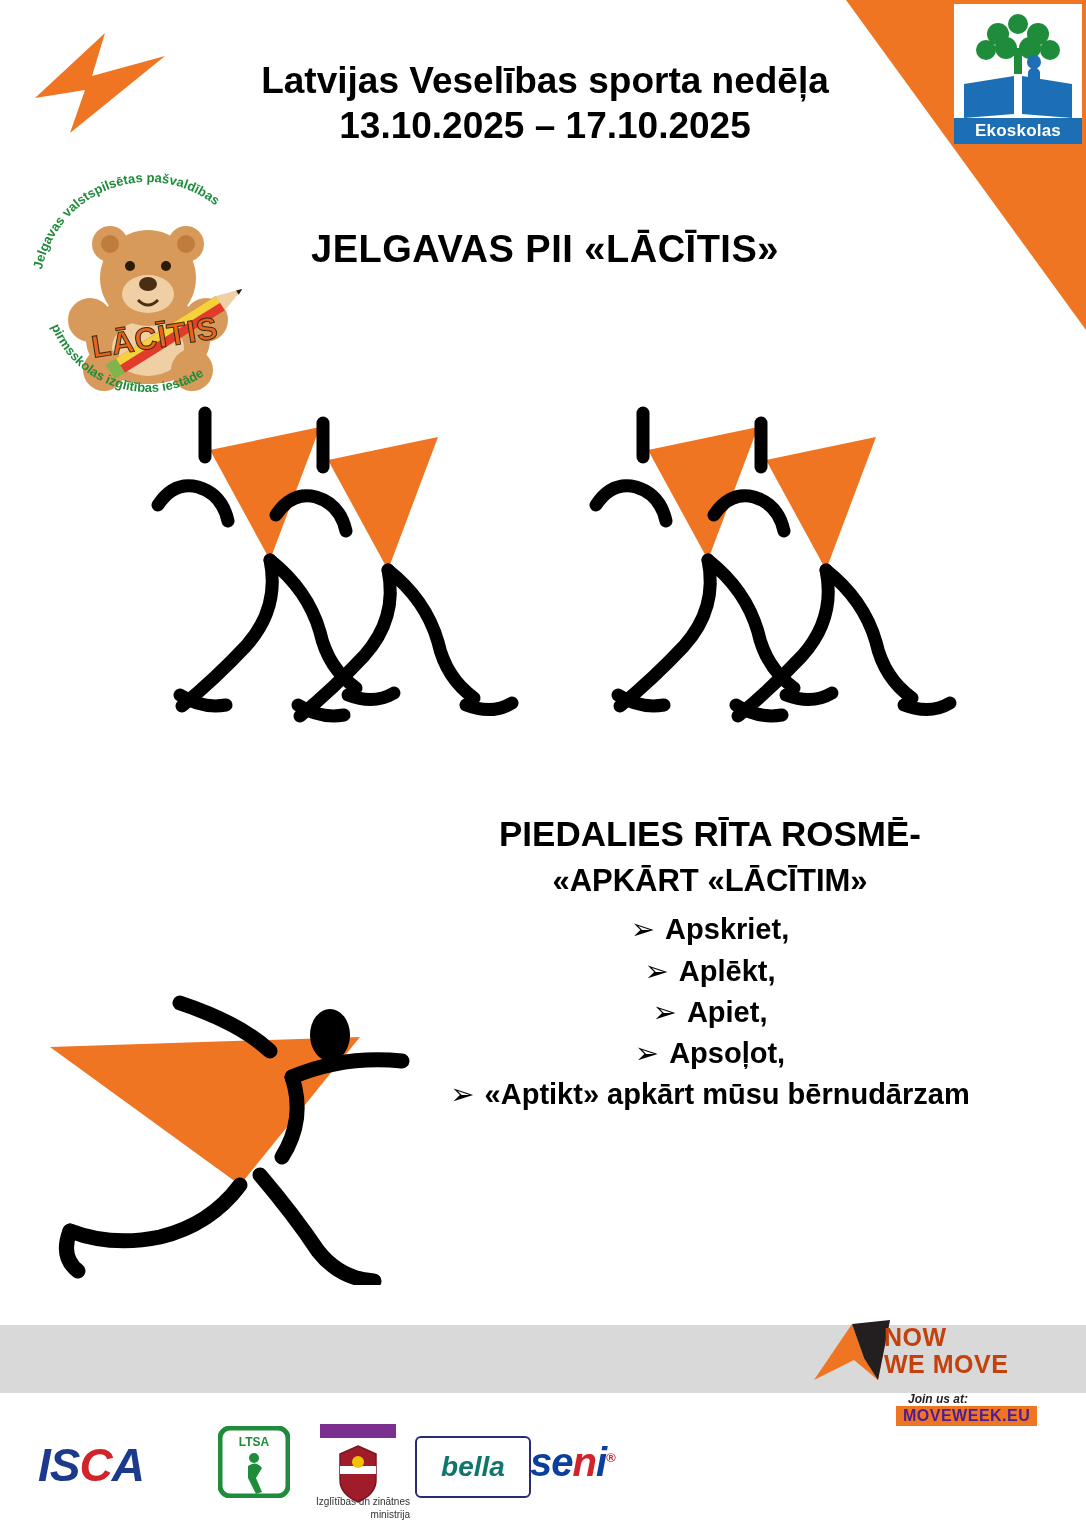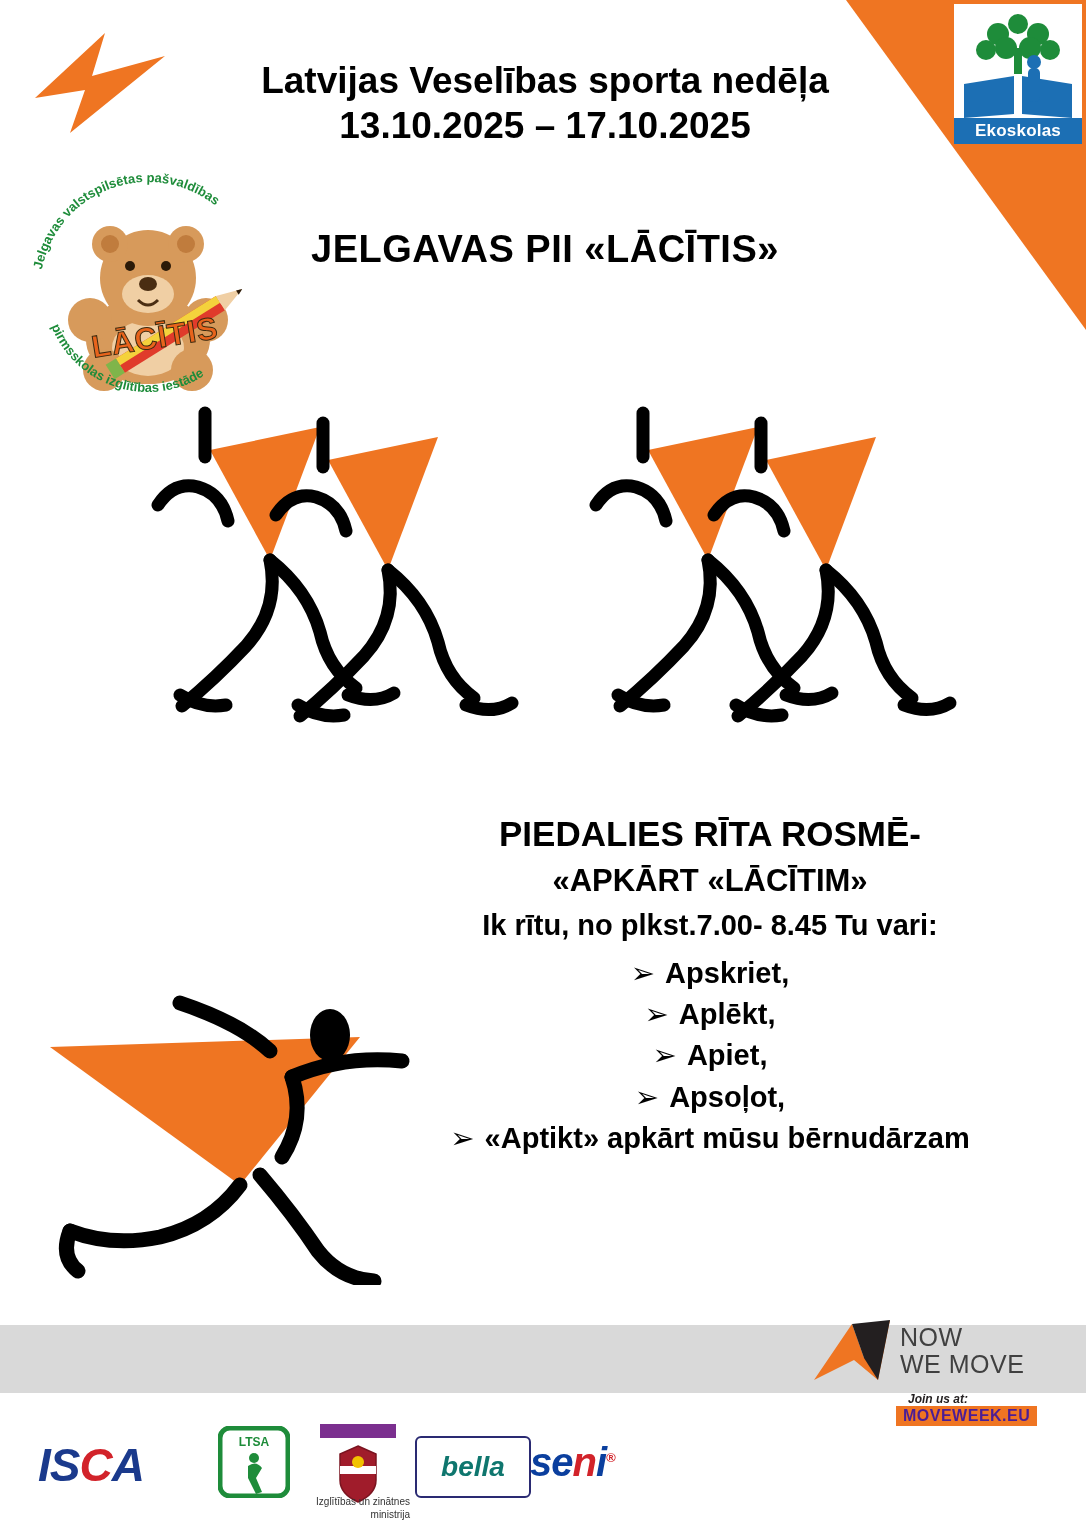--- a/index.html
+++ b/index.html
@@ -86,22 +86,22 @@
 
   
   .footer-bar{
     position:absolute;left:0;top:1325px;width:1086px;height:68px;
     background:#d9d9d9;
   }
   .nowwemove{
     position:absolute;right:44px;top:1318px;width:230px;height:110px;
   }
   .nwm-text{
-    position:absolute;left:88px;top:6px;font-size:25px;font-weight:normal;
-    line-height:1.06;color:#404040;white-space:pre-line;letter-spacing:.5px;
+    position:absolute;left:72px;top:6px;font-size:25px;font-weight:bold;
+    line-height:1.06;color:#c2410c;white-space:pre-line;letter-spacing:.5px;
   }
   .nwm-join{
     position:absolute;left:96px;top:74px;font-size:12px;font-style:italic;
     font-weight:bold;color:#231f20;
   }
   .nwm-url{
     position:absolute;left:84px;top:88px;background:#ef7522;color:#4c1d95;
     font-size:16px;font-weight:bold;padding:1px 7px;letter-spacing:.5px;
   }
 
@@ -265,21 +265,20 @@
         <path d="M150 165 q38 30 50 72 q8 36 36 56"></path>
         <path d="M60 300 q22 14 46 10"></path>
         <path d="M228 300 q26 10 46 -2"></path>
       </g>
     </g>
   </svg>
 
   <div class="message">
     <div class="msg-line1">PIEDALIES RĪTA ROSMĒ-</div>
     <div class="msg-line2">«APKĀRT «LĀCĪTIM»</div>
-    <div class="msg-line3">Ik rītu, no plkst.7.00- 8.45 Tu vari:</div>
     <div class="bullets">
       <span class="bullet"><span class="arrow">➢</span><span>Apskriet,</span></span>
       <span class="bullet"><span class="arrow">➢</span><span>Aplēkt,</span></span>
       <span class="bullet"><span class="arrow">➢</span><span>Apiet,</span></span>
       <span class="bullet"><span class="arrow">➢</span><span>Apsoļot,</span></span>
       <span class="bullet"><span class="arrow">➢</span><span>«Aptikt» apkārt mūsu bērnudārzam</span></span>
     </div>
   </div>
 
   <svg class="big-runner" viewBox="0 0 430 300">

